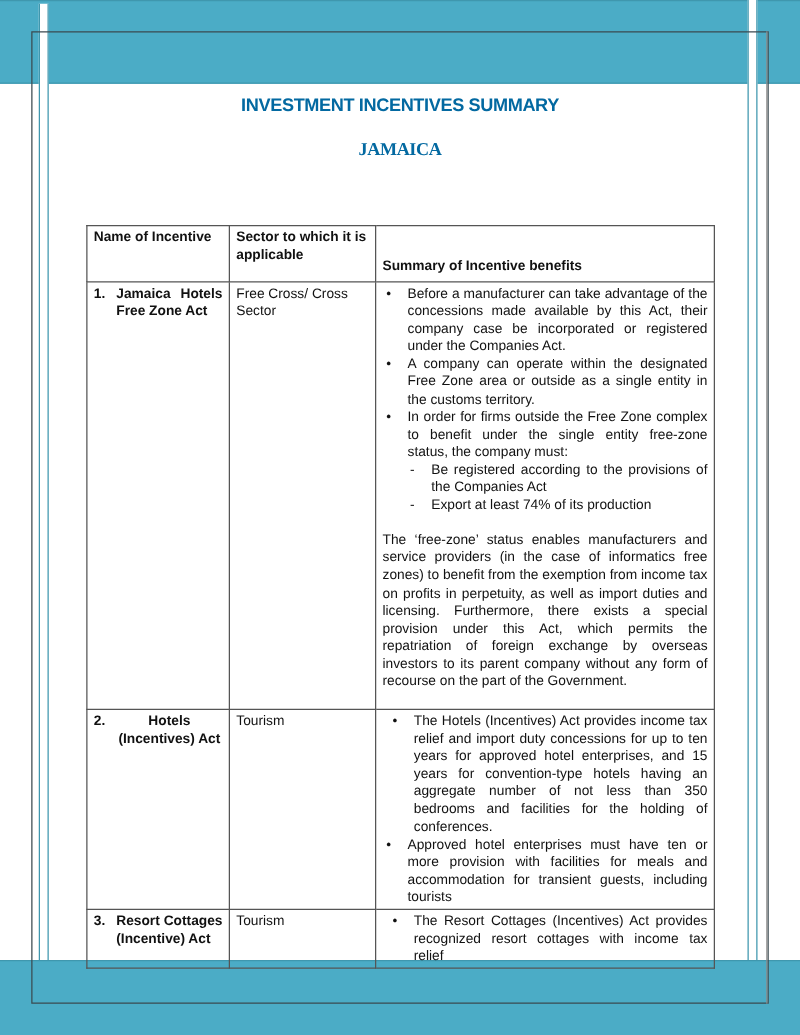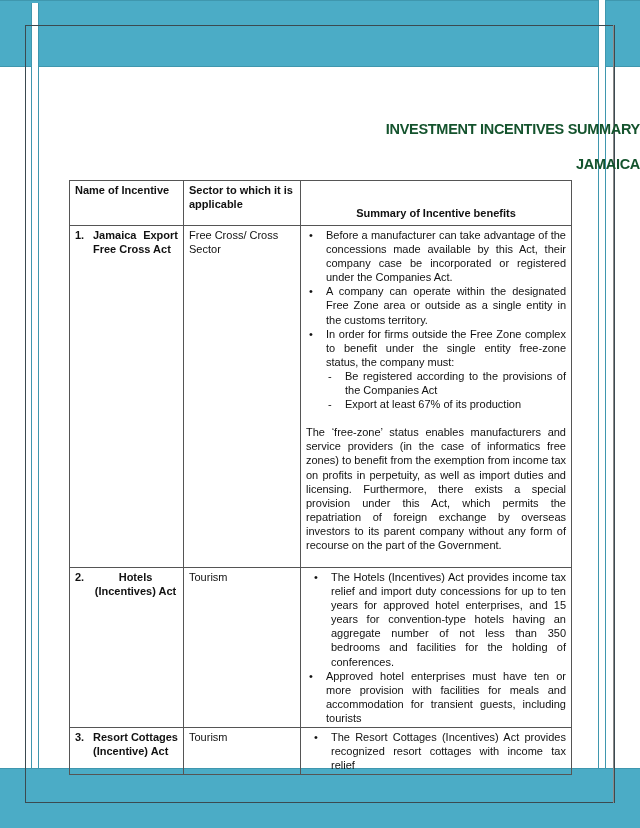--- a/index.html
+++ b/index.html
@@ -10,30 +10,30 @@
     color: #111;
   }
   .band-top { position: absolute; left: 0; top: 0; width: 640px; height: 67px; background: #4BACC6; border-top: 1px solid #3f97ae; border-bottom: 1px solid #3f97ae; box-sizing: border-box; }
   .band-bottom { position: absolute; left: 0; top: 768px; width: 640px; height: 60px; background: #4BACC6; border-top: 1px solid #3f97ae; box-sizing: border-box; }
   .strip { position: absolute; width: 8px; background: #ffffff; border-left: 1px solid #3f97ae; border-right: 1px solid #3f97ae; box-sizing: border-box; }
   .strip-left { left: 31px; top: 3px; height: 765px; }
   .strip-right { left: 598px; top: 0; height: 768px; }
   .frame { position: absolute; left: 25px; top: 25px; width: 590px; height: 778px; border: 1px solid #3b4a50; box-sizing: border-box; pointer-events: none; }
   .frame-right-grey { position: absolute; left: 613px; top: 25px; width: 1px; height: 778px; background: #8a8a8a; }
 
-  .title { position: absolute; left: 0; width: 640px; text-align: right; font-weight: bold; font-size: 14.5px; letter-spacing: -0.3px; color: #14532d; margin-top: 44px; }
+  .title { position: absolute; left: 0; width: 640px; text-align: center; font-weight: bold; font-size: 14.5px; letter-spacing: -0.3px; color: #0369a1; }
   .title-1 { top: 77px; }
-  .title-2 { top: 112px; }
+  .title-2 { top: 112px; font-family: Liberation Serif, serif; }
 
   table.inc { position: absolute; left: 69px; top: 180px; width: 502px; border-collapse: collapse; table-layout: fixed; font-size: 11px; line-height: 14.1px; }
   table.inc td, table.inc th { border: 1px solid #555; vertical-align: top; padding: 2px 5px 2px 5px; text-align: left; }
   table.inc th { font-weight: bold; }
   col.c1 { width: 114px; } col.c2 { width: 117px; } col.c3 { width: 271px; }
   .hdr-row th { height: 37px; }
-  .hdr-row th.c3h { vertical-align: bottom; padding-bottom: 5px; text-align: center; }
+  .hdr-row th.c3h { vertical-align: bottom; padding-bottom: 5px; }
   .name-cell { font-weight: bold; text-align: justify; }
   .name-wrap { display: flex; }
   .name-num { width: 18px; flex: none; }
   .name-txt { flex: 1; text-align: justify; text-align-last: auto; }
   .justify { text-align: justify; }
   ul.bl { list-style: none; margin: 0; padding: 0; }
   ul.bl > li { position: relative; padding-left: 20px; text-align: justify; }
   ul.bl > li .bullet { position: absolute; left: 3px; top: 0; }
   ul.bl.indent > li.first { padding-left: 25px; }
   ul.bl.indent > li.first .bullet { left: 8px; }
@@ -68,21 +68,21 @@
       <tr class="hdr-row">
     <th>Name of Incentive</th>
     <th class="justify">Sector to which it is applicable</th>
     <th class="c3h">Summary of Incentive benefits</th>
   </tr>
 
   <tr class="row1">
     <td class="name-cell">
       <div class="name-wrap">
         <span class="name-num">1.</span>
-        <span class="name-txt">Jamaica Export Free Cross Act</span>
+        <span class="name-txt">Jamaica Hotels Free Zone Act</span>
       </div>
     </td>
     <td class="justify">Free Cross/ Cross Sector</td>
     <td>
       <ul class="bl">
         <li>
           <span class="bullet">•</span>
           <span>Before a manufacturer can take advantage of the concessions made available by this Act, their company case be incorporated or registered under the Companies Act.</span>
         </li>
         <li>
@@ -92,21 +92,21 @@
         <li>
           <span class="bullet">•</span>
           <span>In order for firms outside the Free Zone complex to benefit under the single entity free-zone status, the company must:</span>
           <ul class="dash">
             <li>
               <span class="dash-mark">-</span>
               <span>Be registered according to the provisions of the Companies Act</span>
             </li>
             <li>
               <span class="dash-mark">-</span>
-              <span>Export at least 67% of its production</span>
+              <span>Export at least 74% of its production</span>
             </li>
           </ul>
         </li>
       </ul>
       <p class="para">The ‘free-zone’ status enables manufacturers and service providers (in the case of informatics free zones) to benefit from the exemption from income tax on profits in perpetuity, as well as import duties and licensing. Furthermore, there exists a special provision under this Act, which permits the repatriation of foreign exchange by overseas investors to its parent company without any form of recourse on the part of the Government.</p>
     </td>
   </tr>
 
   <tr class="row2">
     <td class="name-cell">

